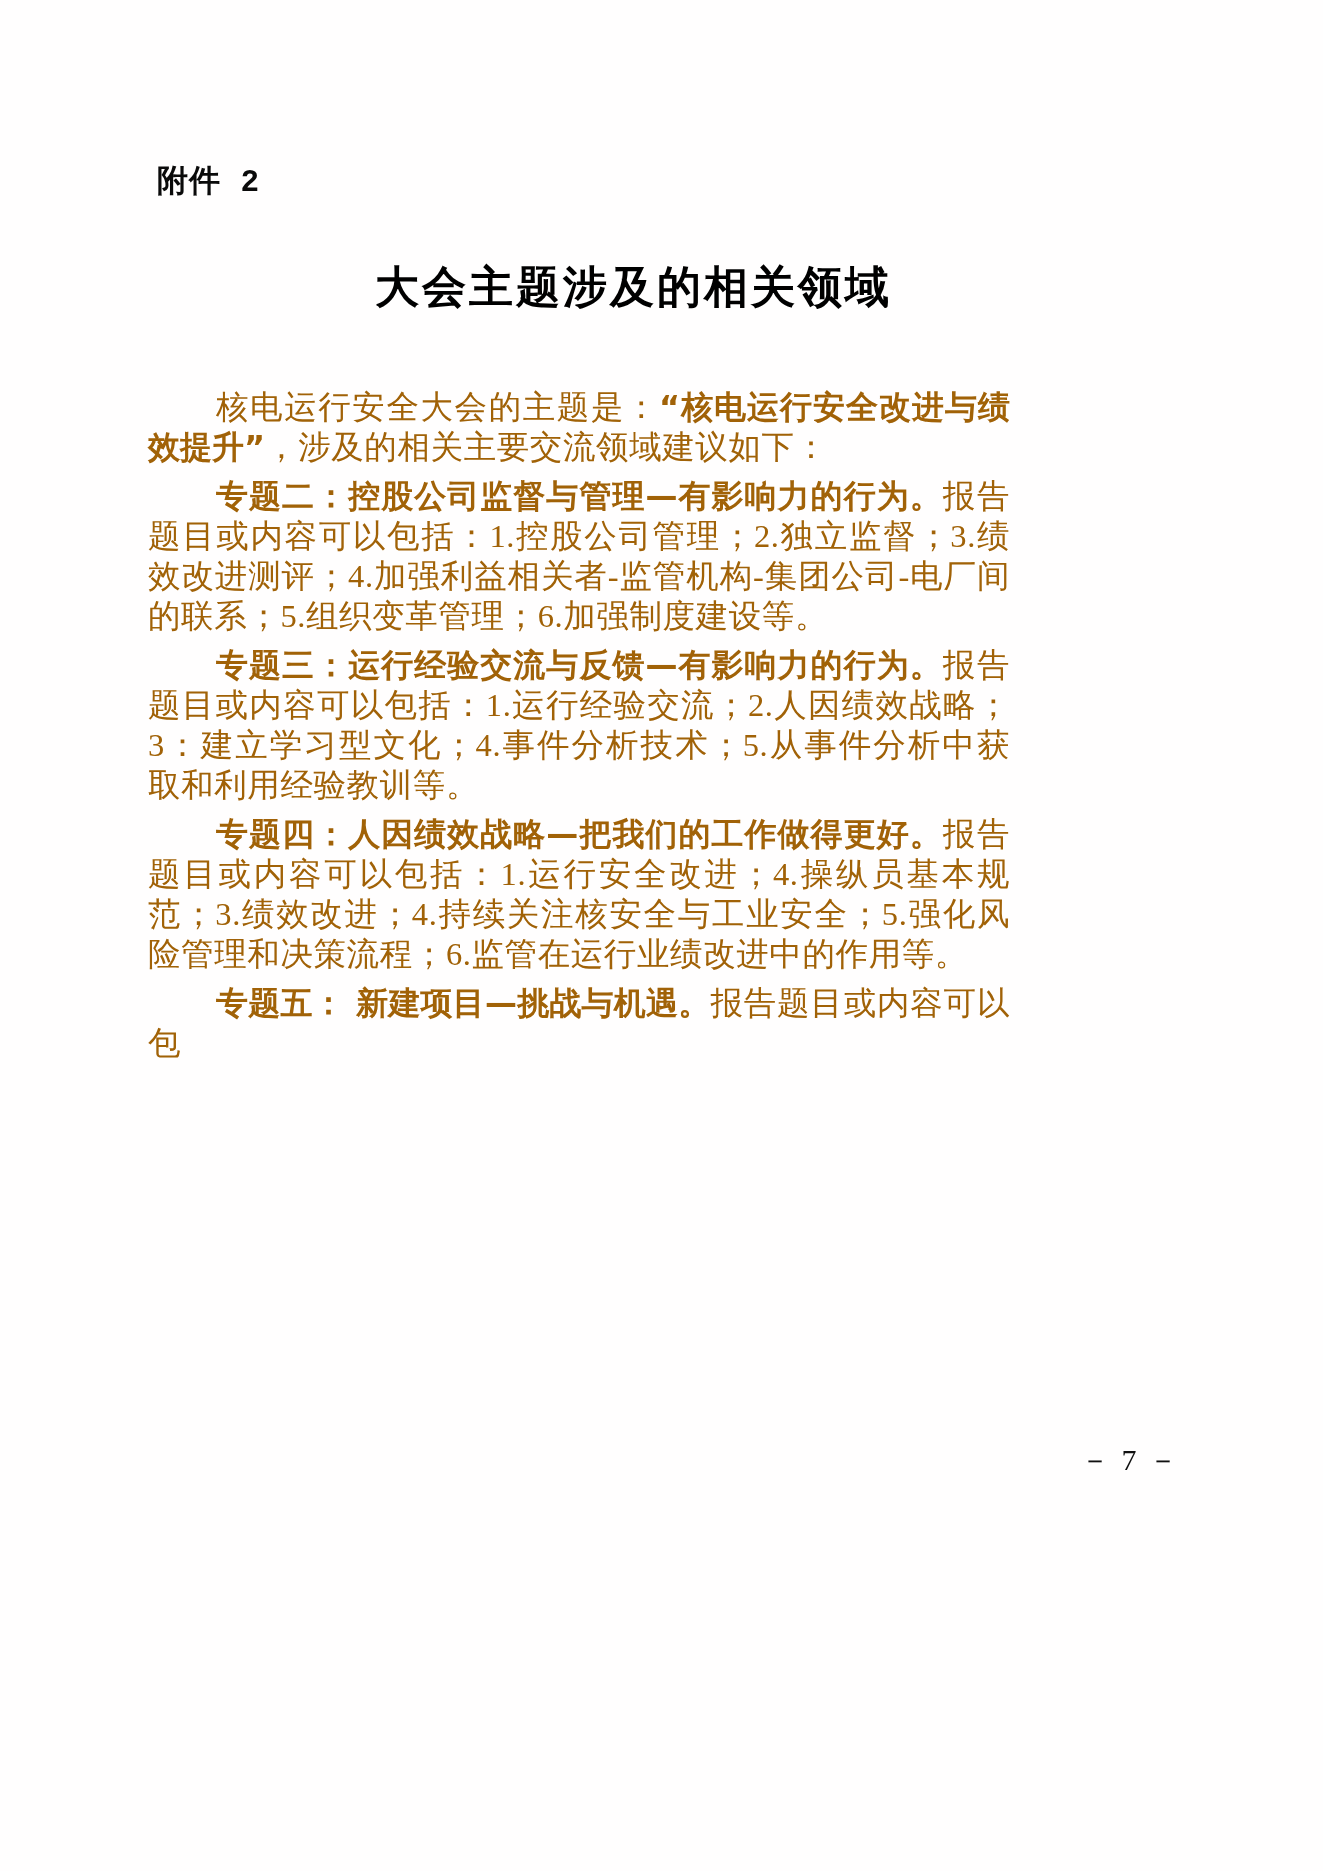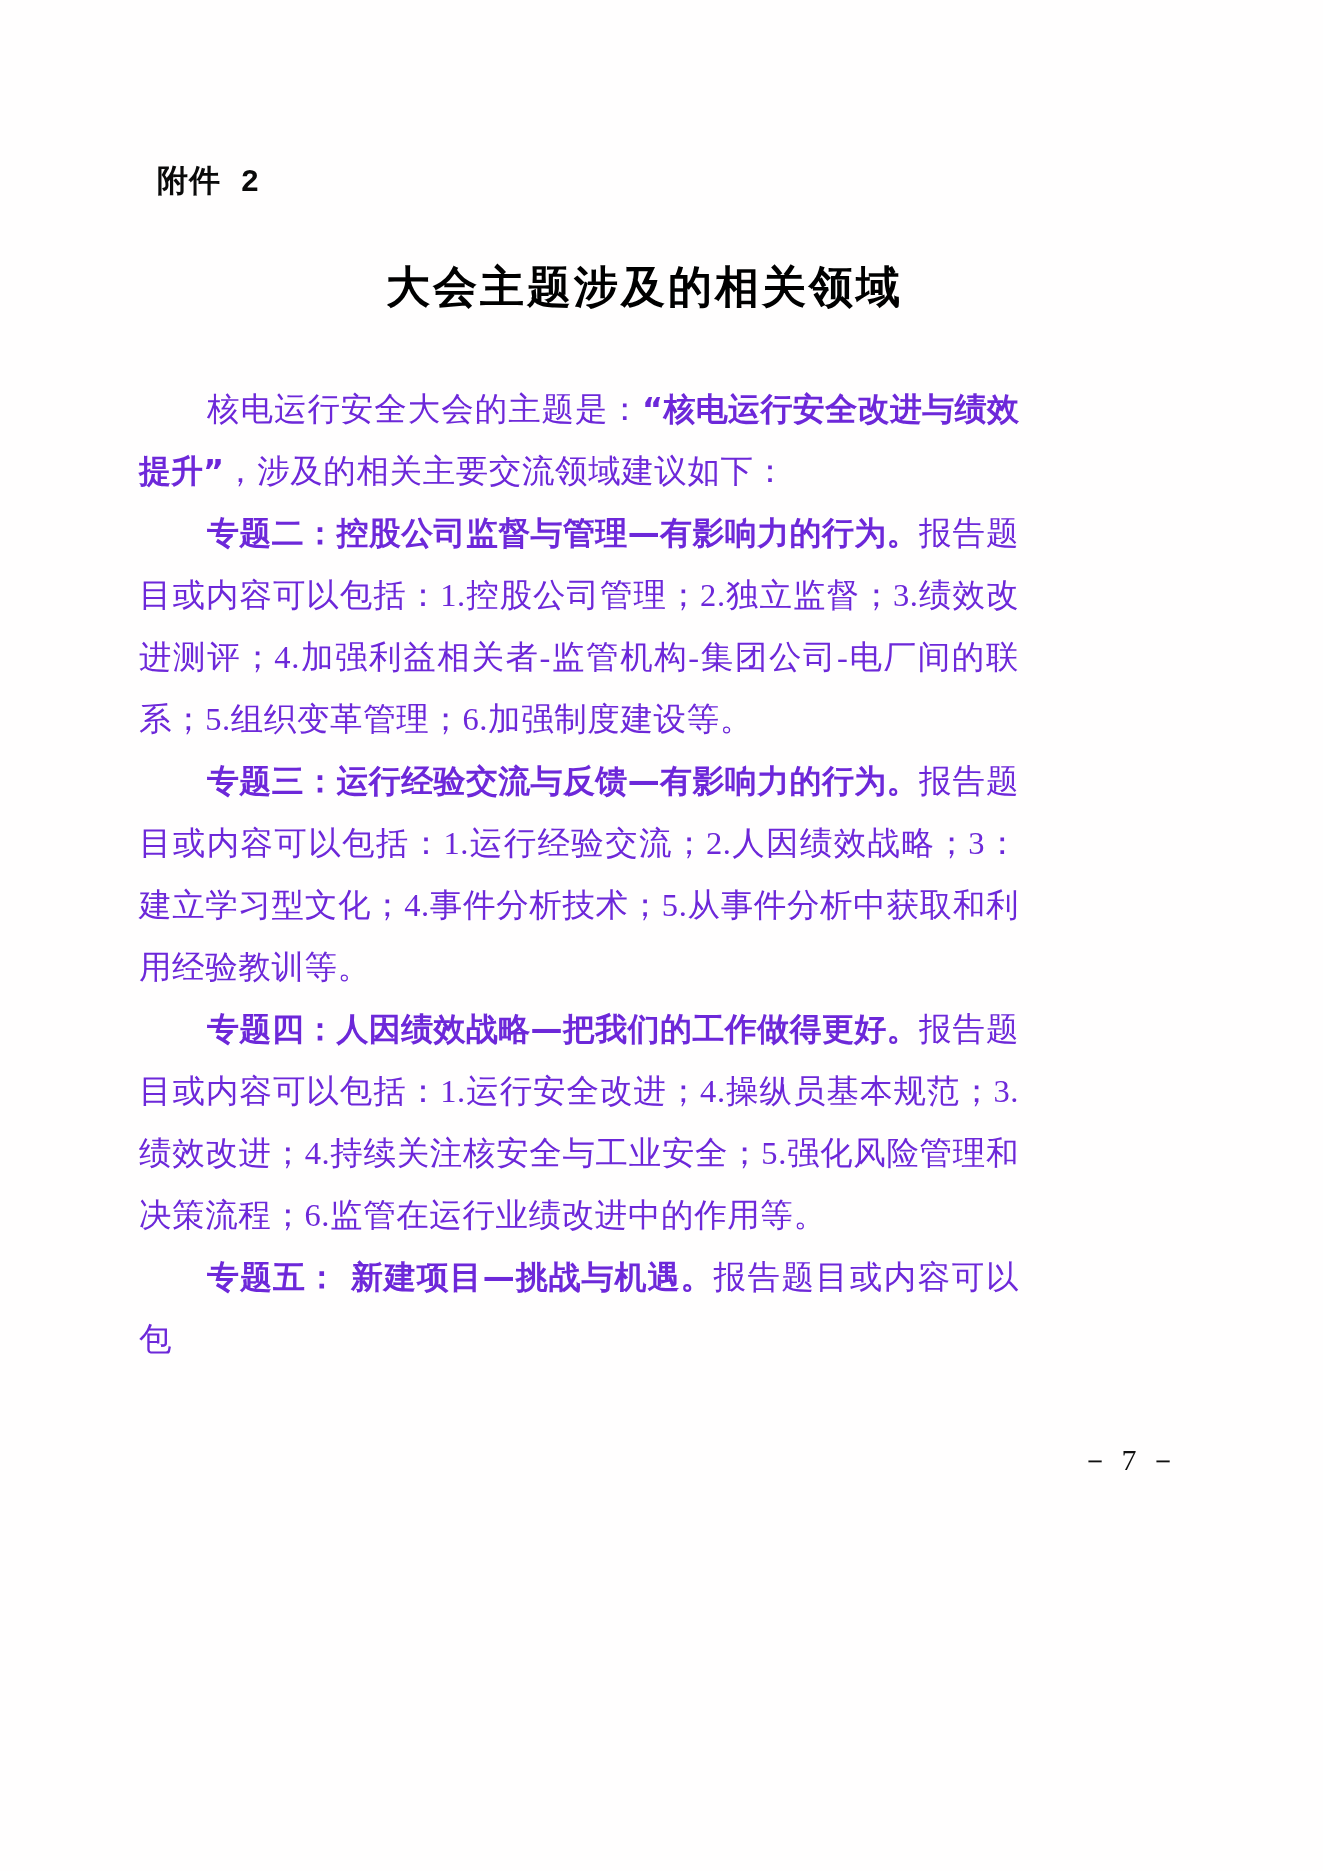--- a/index.html
+++ b/index.html
@@ -43,39 +43,38 @@
     position: absolute;
     left: 0;
     top: 258px;
     width: 1267px;
     text-align: center;
     font-family: "DejaVu Serif", "Liberation Serif", serif;
     font-weight: bold;
     font-size: 44px;
     letter-spacing: 3px;
     color: #000000;
-    margin-left: 11px;
   }
 
   
   .body-block {
     position: absolute;
     left: 139px;
     top: 378px;
     width: 880px;
   }
 
   .para {
     font-family: "Liberation Serif", "DejaVu Serif", serif;
     font-size: 32.5px;
-    line-height: 62px;
-    color: #6d28d9;
+    line-height: 40px;
+    color: #a16207;
     text-align: justify;
     text-justify: inter-ideograph;
-    margin: 0;
+    margin: 9px;
     letter-spacing: 0.6px;
   }
 
   .para.indent {
     text-indent: 68px;
   }
 
   .para b, .para .bold {
     font-family: "DejaVu Sans", "Liberation Sans", sans-serif;
     font-weight: bold;

